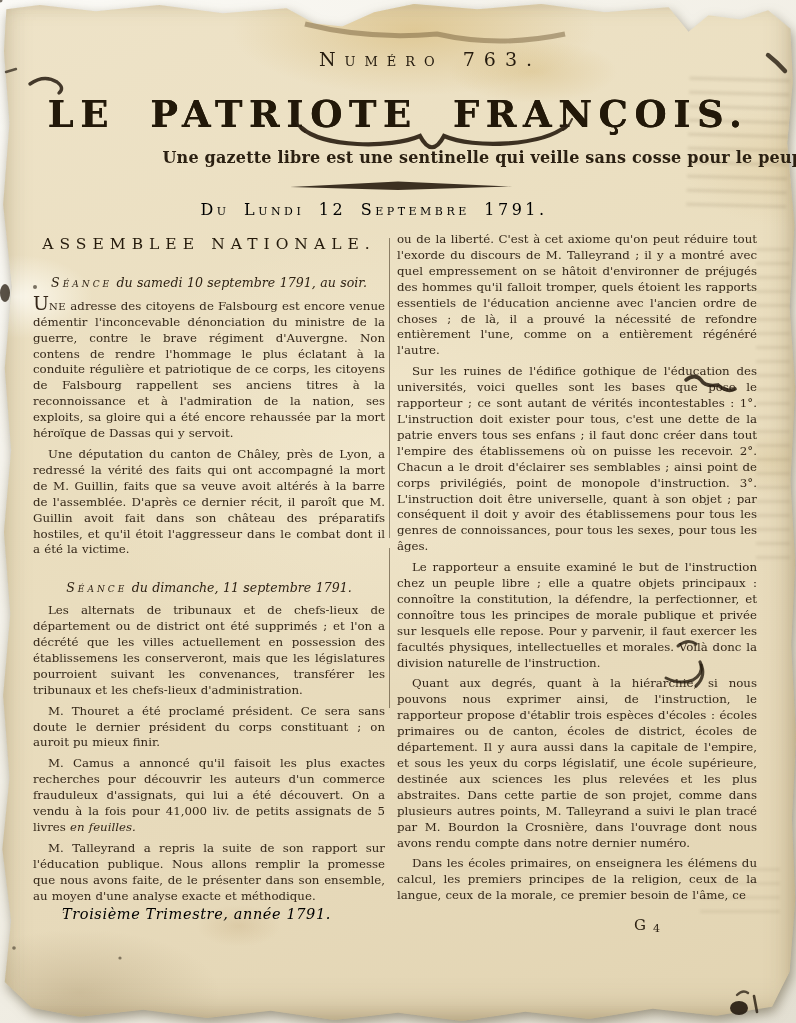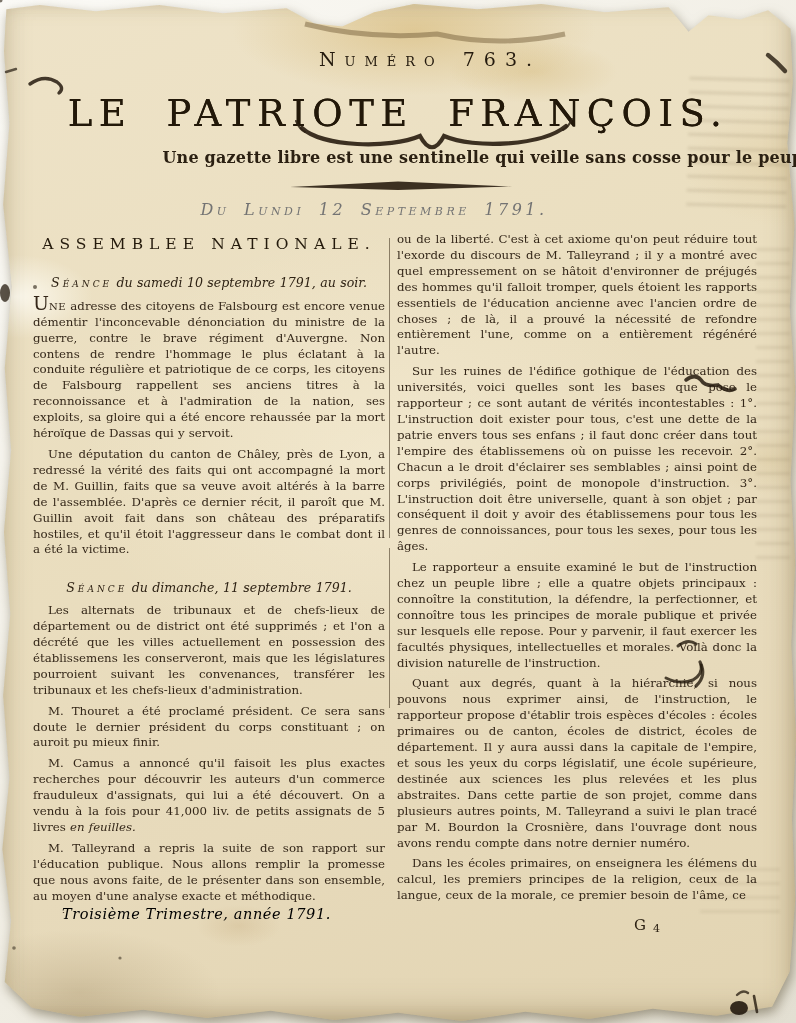--- a/index.html
+++ b/index.html
@@ -47,31 +47,31 @@
   .ghost.g3{left:700px;top:860px;width:80px;height:60px;opacity:.10;}
   .numero{
     position:absolute;top:48px;left:0;width:100%;text-align:center;
     transform:translateX(32px);
     font-size:19px;letter-spacing:9px;word-spacing:4px;font-variant:small-caps;
     color:#241a0e;white-space:nowrap;
   }
   .masthead{
     position:absolute;top:92px;left:0;width:100%;text-align:center;
     font-size:37px;letter-spacing:6.5px;word-spacing:16px;white-space:nowrap;
-    color:#221809;text-shadow:0 0 .5px #221809;
+    color:#221809;text-shadow:0 0 .5px #221809;font-weight:bold;
   }
   .motto{
     position:absolute;top:148px;left:50%;transform:translateX(calc(-50% + 96px));
     font-size:16px;font-weight:bold;letter-spacing:.2px;white-space:nowrap;
     color:#2b2012;
   }
   .dateline{
     position:absolute;top:200px;left:50%;transform:translateX(calc(-50% - 24px));
-    font-style:italic;font-size:16px;letter-spacing:3.5px;word-spacing:6px;
-    white-space:nowrap;color:#737373;font-variant:small-caps;
+    font-size:16px;letter-spacing:3.5px;word-spacing:6px;
+    white-space:nowrap;color:#000000;font-variant:small-caps;
   }
   .col{
     position:absolute;font-size:11.8px;line-height:15.9px;text-align:justify;
     color:#342719;overflow:hidden;word-spacing:.4px;
   }
   .col-left{left:33px;top:237px;width:352px;height:676px;}
   .col-right{left:397px;top:228px;width:360px;height:700px;}
   .divider{position:absolute;left:389px;width:1.4px;background:rgba(58,44,24,.55);}
   .divider.d1{top:238px;height:300px;}
   .divider.d2{top:548px;height:160px;}

